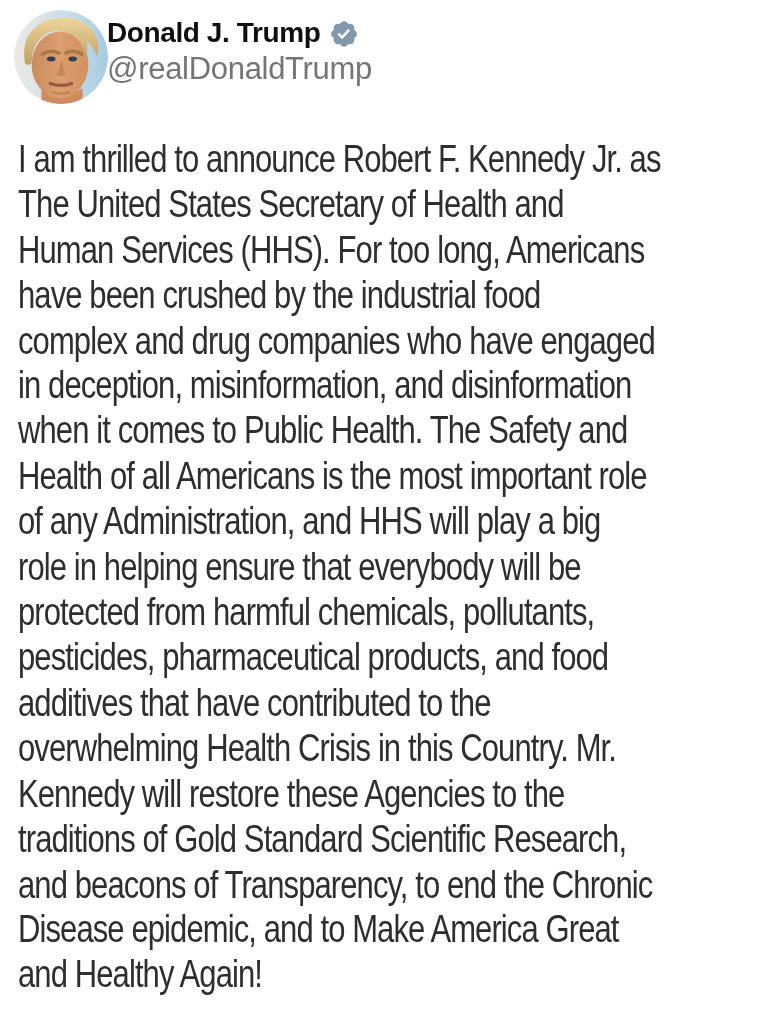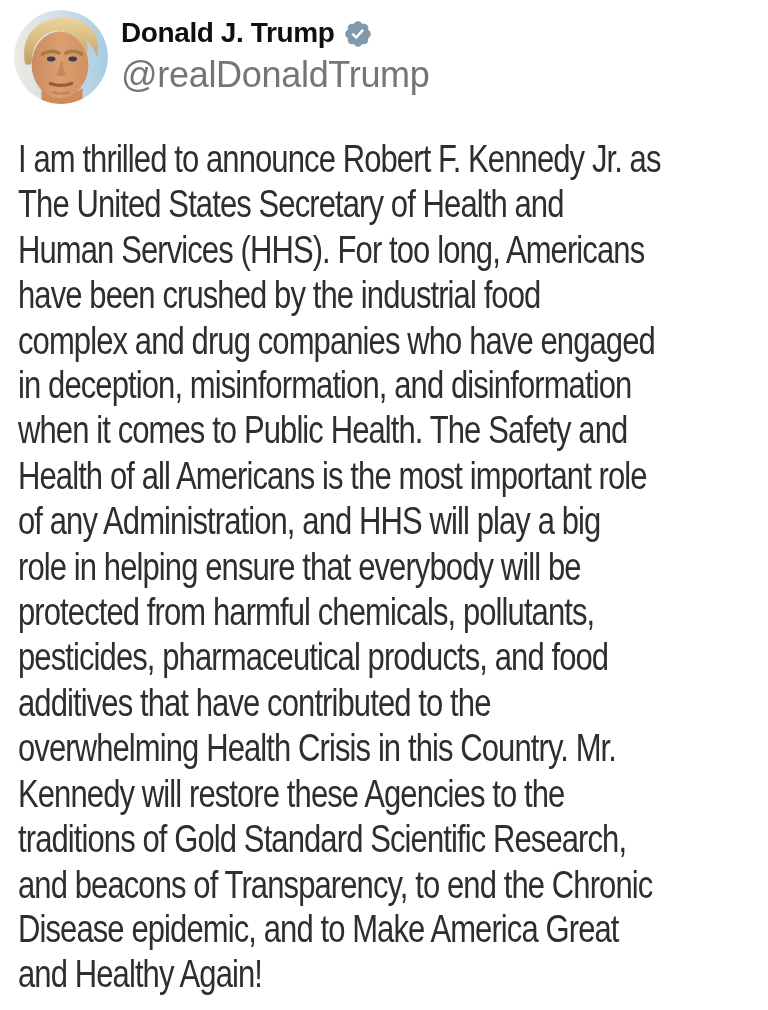--- a/index.html
+++ b/index.html
@@ -24,21 +24,21 @@
     top: 10px;
     width: 94px;
     height: 94px;
     border-radius: 50%;
     overflow: hidden;
     cursor: pointer;
   }
   .avatar svg { display: block; width: 100%; height: 100%; }
   .user-info {
     position: absolute;
-    left: 121px;
+    left: 107px;
     top: 17px;
   }
   .name-row {
     display: flex;
     align-items: center;
   }
   .display-name {
     font-size: 28px;
     line-height: 32px;
     font-weight: bold;
@@ -49,22 +49,22 @@
   }
   .badge {
     width: 30px;
     height: 30px;
     margin-left: 9px;
     margin-top: 2px;
     flex: 0 0 auto;
   }
   .badge svg { display: block; width: 100%; height: 100%; }
   .handle {
-    margin-top: 9px;
-    font-size: 36px;
+    margin-top: 3px;
+    font-size: 31px;
     line-height: 34px;
     letter-spacing: -0.3px;
     color: var(--handle, #757575);
     cursor: pointer;
     white-space: nowrap;
   }
   .tweet-text {
     position: absolute;
     left: 18px;
     top: 136px;

